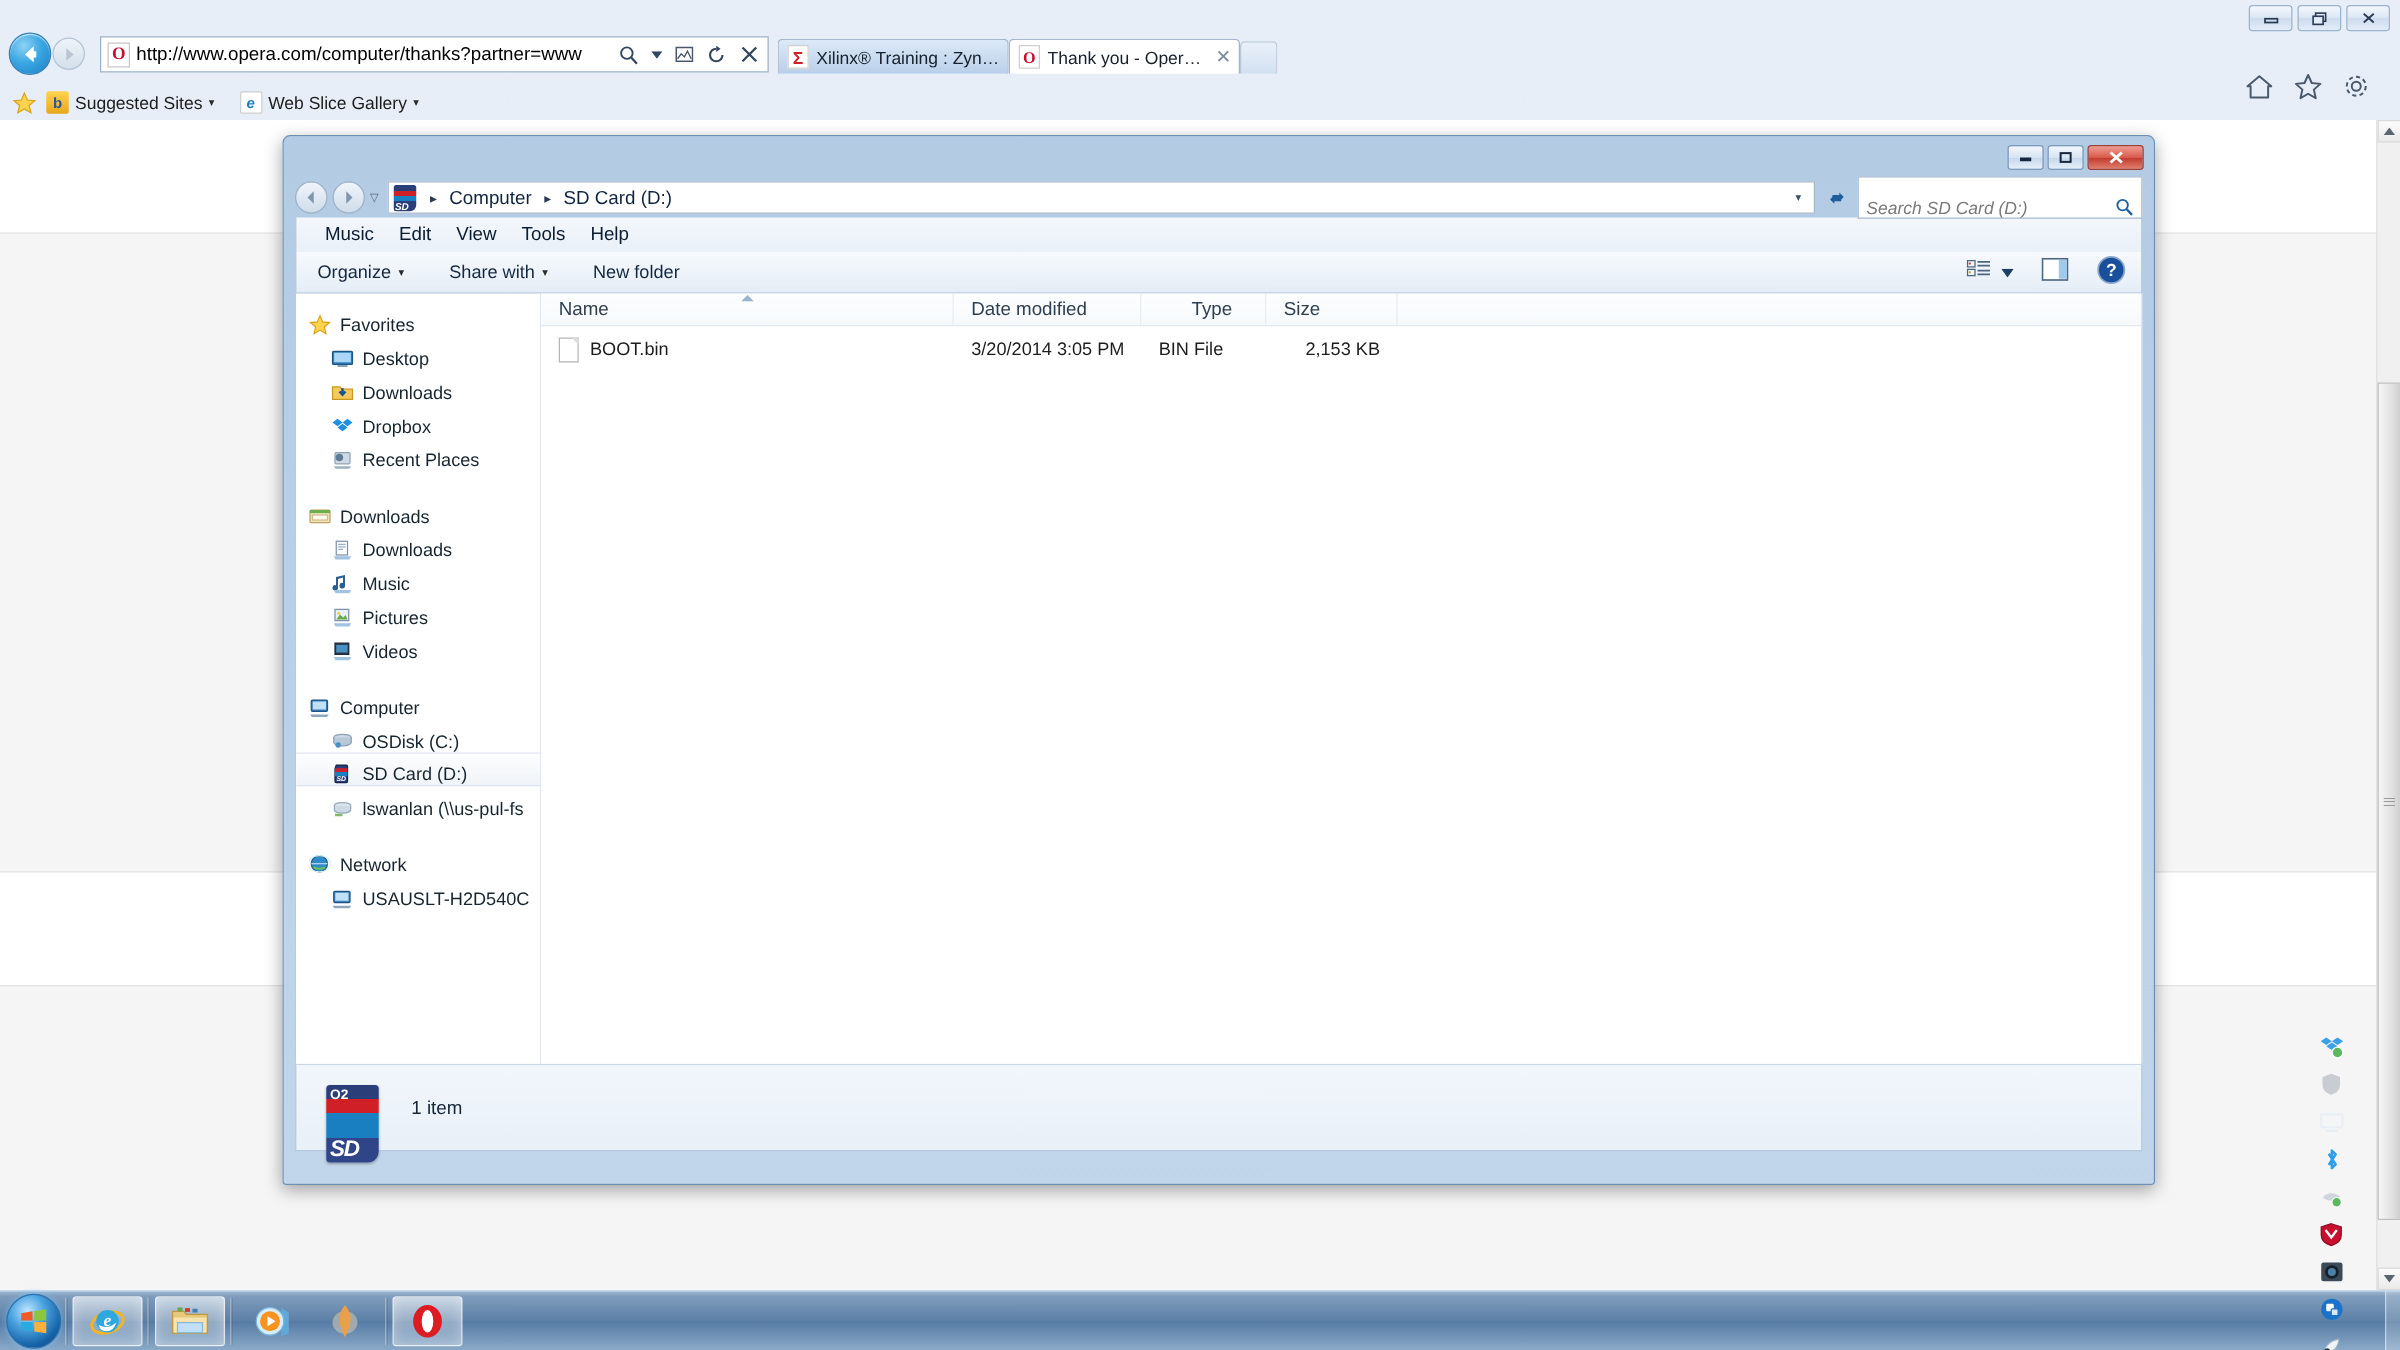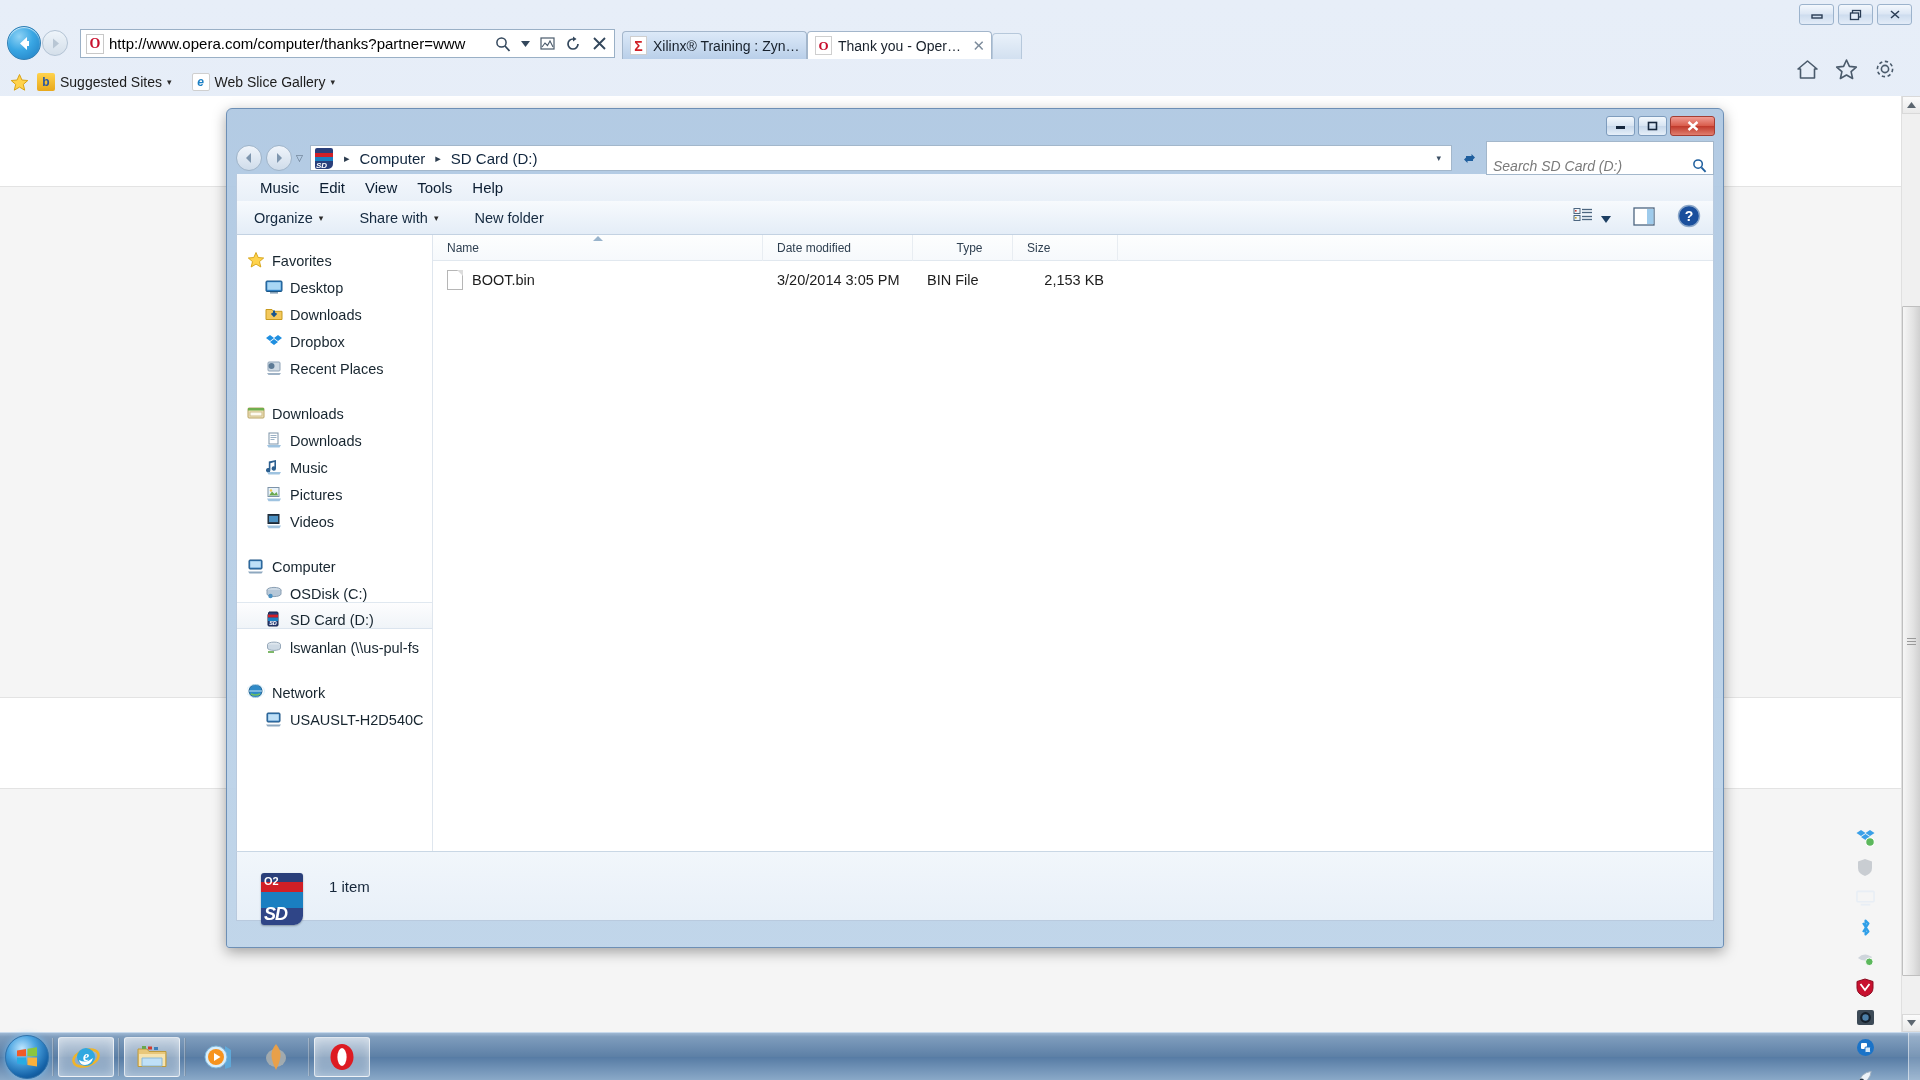--- a/index.html
+++ b/index.html
@@ -240,21 +240,21 @@
     background: linear-gradient(to bottom,#fdfdfe,#f0f4f8);
     border-top:1px solid #e0e8f0; border-bottom:1px solid #dbe4ee;
   }
   .np-gap { height: 18px; }
   .np-ico { width:18px; height:18px; flex:none; }
 
   #filelist { flex:1; background:#fff; display:flex; flex-direction:column; }
   #col-head {
     height: 26px; display:flex; align-items:center;
     background: linear-gradient(to bottom,#fdfefe,#f6f9fc);
-    border-bottom:1px solid #e1e8ef; font-size:12px; color:#2e3f50;
+    border-bottom:1px solid #e1e8ef; font-size:15px; color:#2e3f50;
     position: relative;
   }
   .col { padding-left: 14px; height:26px; display:flex; align-items:center;
          border-right:1px solid #e8edf2; position:relative; }
   .col.name { width: 330px; }
   .col.date { width: 150px; }
   .col.type { width: 100px; justify-content: center; }
   .col.size { width: 105px; }
   .col.blank { flex:1; border-right:none; }
   #sort-arrow {
@@ -277,21 +277,21 @@
     border-left:6px solid transparent; border-top:6px solid #dcdcdc;
   }
 
   #exp-status {
     margin: 0 4px; height: 70px;
     background: linear-gradient(to bottom,#f1f6fb,#e8f0f8);
     border:1px solid #b9cade; border-top:1px solid #c9d7e5;
     display:flex; align-items:center; padding-left: 24px; gap: 26px;
   }
   #status-sd {
-    width: 42px; height: 52px; border-radius: 3px 3px 9px 3px;
+    width: 42px; height: 62px; border-radius: 3px 3px 9px 3px;
     background: linear-gradient(to bottom,#2a3f7a 0 18%, #d01f26 18% 36%, #1a7fc1 36% 68%, #2f4587 68% 100%);
     position: relative; overflow:hidden; flex:none;
     box-shadow: 0 1px 2px rgba(0,0,0,.3);
     margin-top: 26px;
   }
   #status-sd .o2 { position:absolute; top:2px; left:3px; color:#fff; font-size:11px; font-weight:bold; }
   #status-sd .sdtxt { position:absolute; bottom:0px; left:3px; color:#fff; font-size:18px;
                       font-weight:bold; font-style:italic; letter-spacing:-1px; }
   #status-text { font-size: 15px; color:#16273a; }
 

